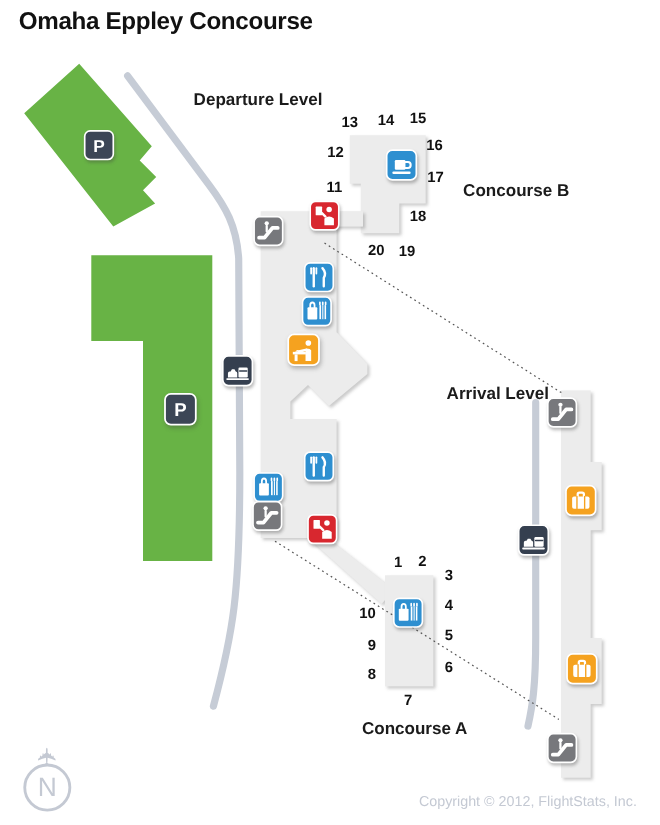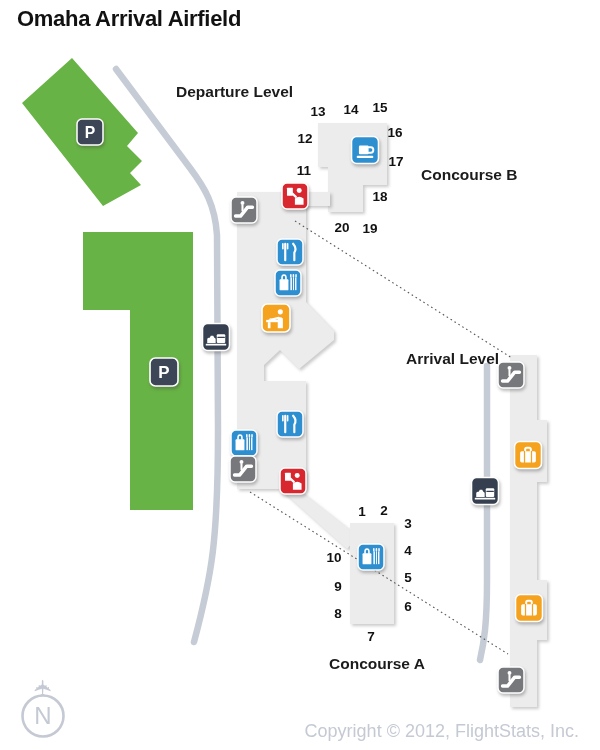--- a/index.html
+++ b/index.html
@@ -1,38 +1,38 @@
 <!DOCTYPE html>
 <html style="--green: #68b345; --building: #ececec; --road: #c6ccd6; --dotted: #555555; --muted: #c4c9d3;"><head>
 <meta charset="utf-8">
 <style>
   html,body{margin:0;padding:0;background:#fff;}
   #stage{position:relative;width:600px;height:750px;background:#fff;overflow:hidden;
          font-family:"Liberation Sans",sans-serif;}
   #page-title{position:absolute;left:17px;top:6px;font-size:22px;font-weight:bold;
               color:#111;letter-spacing:-0.3px;}
-  #copyright{position:absolute;right:21px;top:721px;font-size:18px;color:var(--muted,#c4c9d3);}
+  #copyright{position:absolute;right:21px;top:721px;font-size:13px;color:var(--muted,#c4c9d3);}
   svg{position:absolute;left:0;top:0;}
   .road{fill:none;stroke:var(--road,#c6ccd6);stroke-width:6.5;stroke-linecap:round;}
   .lot{fill:var(--green,#68b345);}
   .bldg{fill:var(--building,#ececec);filter:drop-shadow(2px 2.5px 1.5px rgba(70,70,70,.28));}
   .lvl-link{fill:none;stroke:var(--dotted,#555);stroke-width:1.1;stroke-dasharray:1.6 3;}
   .map-label{font-size:15.5px;font-weight:600;fill:#1b1b1b;}
   .gate-num{font-size:13.5px;font-weight:600;fill:#111;}
   .icon{filter:drop-shadow(1.5px 2px 1.5px rgba(60,60,60,.35));}
   .icon-letter{font-size:14.5px;font-weight:bold;fill:#fff;text-anchor:middle;}
   .compass-ring{fill:none;stroke:var(--muted,#c9ced7);stroke-width:2.6;}
   .compass-n{font-size:24px;fill:var(--muted,#c9ced7);text-anchor:middle;}
   .compass-plane{font-size:23px;fill:var(--muted,#c9ced7);text-anchor:middle;}
 </style>
 </head>
 <body>
 
 <div id="stage">
-  <div id="page-title">Omaha Arrival Airfield</div>
+  <div id="page-title">Omaha Eppley Concourse</div>
 
   <svg id="map" width="600" height="750" viewBox="0 0 600 750">
 
     <path class="road" d="M116,69 L190,168 C205,188 215,205 217,235 L218,430 C218,540 212,575 194,642"></path>
     <path class="road" d="M487,366 L487,580 C487,625 484,642 480,660"></path>
 
     <polygon class="lot" points="72,58 138,133 127,146 142,161 130,173 141,185 103,206 22,103"></polygon>
     <path class="lot" d="M83,232 H193 V510 H130 V310 H83 Z"></path>
 
     <path class="bldg" d="M318,123 H387 V185 H363 V212 H328 V167 H318 Z"></path>

